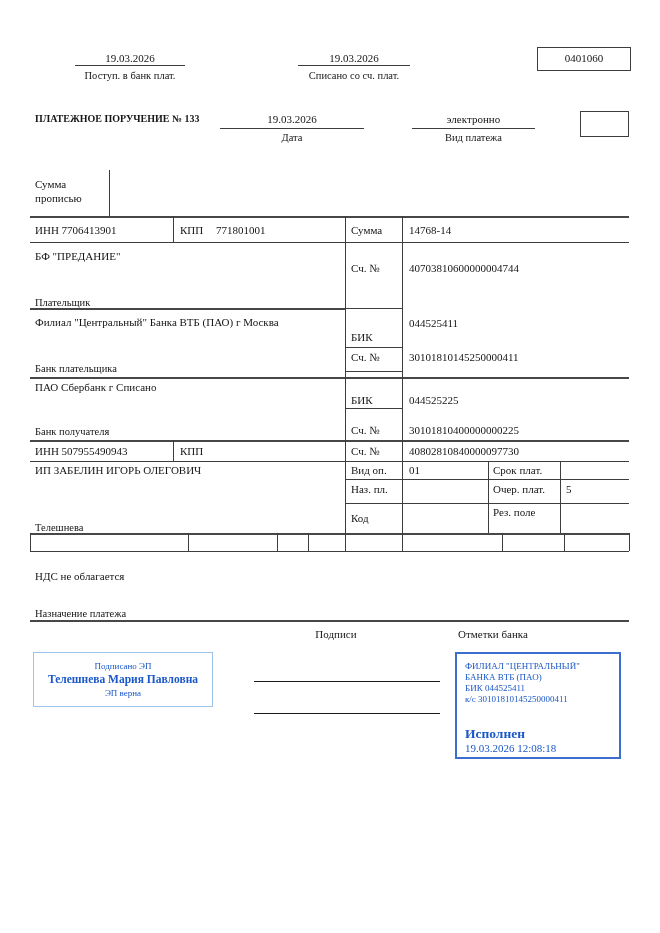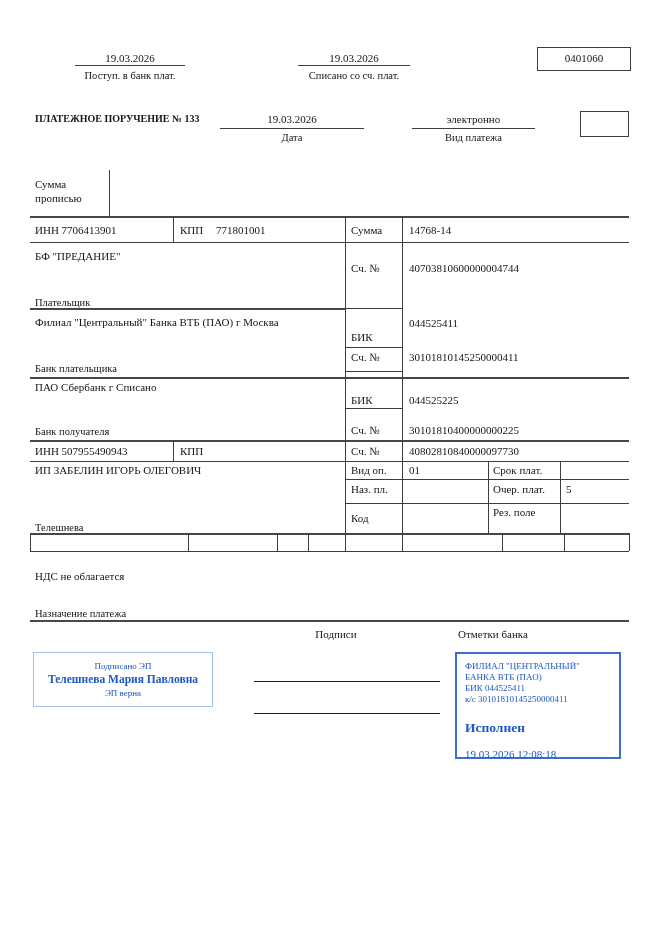--- a/index.html
+++ b/index.html
@@ -16,22 +16,22 @@
   .box{position:absolute;border:1px solid #3d3d3d;background:#fff;}
   .blue{color:#1a57c8;}
   #sig-stamp{position:absolute;left:33px;top:652px;width:178px;height:53px;
              border:1px solid #9fc3e9;display:flex;flex-direction:column;
              align-items:center;justify-content:center;gap:2px;}
   #sig-stamp .s1{font-size:9px;line-height:10px;text-align:right;}
   #sig-stamp .s2{font-size:11.5px;line-height:13px;font-weight:bold;white-space:nowrap;}
   #bank-stamp{position:absolute;left:455px;top:652px;width:166px;height:107px;
               border:2px solid #3c6ed0;box-sizing:border-box;padding:7px 8px;}
   #bank-stamp .l{font-size:9px;line-height:11px;}
-  #bank-stamp .st{font-size:13.5px;line-height:16px;font-weight:bold;margin-top:15px;}
-  #bank-stamp .dt{font-size:11px;line-height:13px;margin-top:12px;}
+  #bank-stamp .st{font-size:13.5px;line-height:16px;font-weight:bold;margin-top:21px;}
+  #bank-stamp .dt{font-size:11px;line-height:13px;margin-top:0;}
 </style>
 </head>
 <body>
 
 <div id="doc">
 
   <span class="t c" style="left:75px;top:52px;width:110px">19.03.2026</span>
   <i class="hl" style="left:75px;top:65px;width:110px"></i>
   <span class="t c sm" style="left:65px;top:69px;width:130px">Поступ. в банк плат.</span>
 

